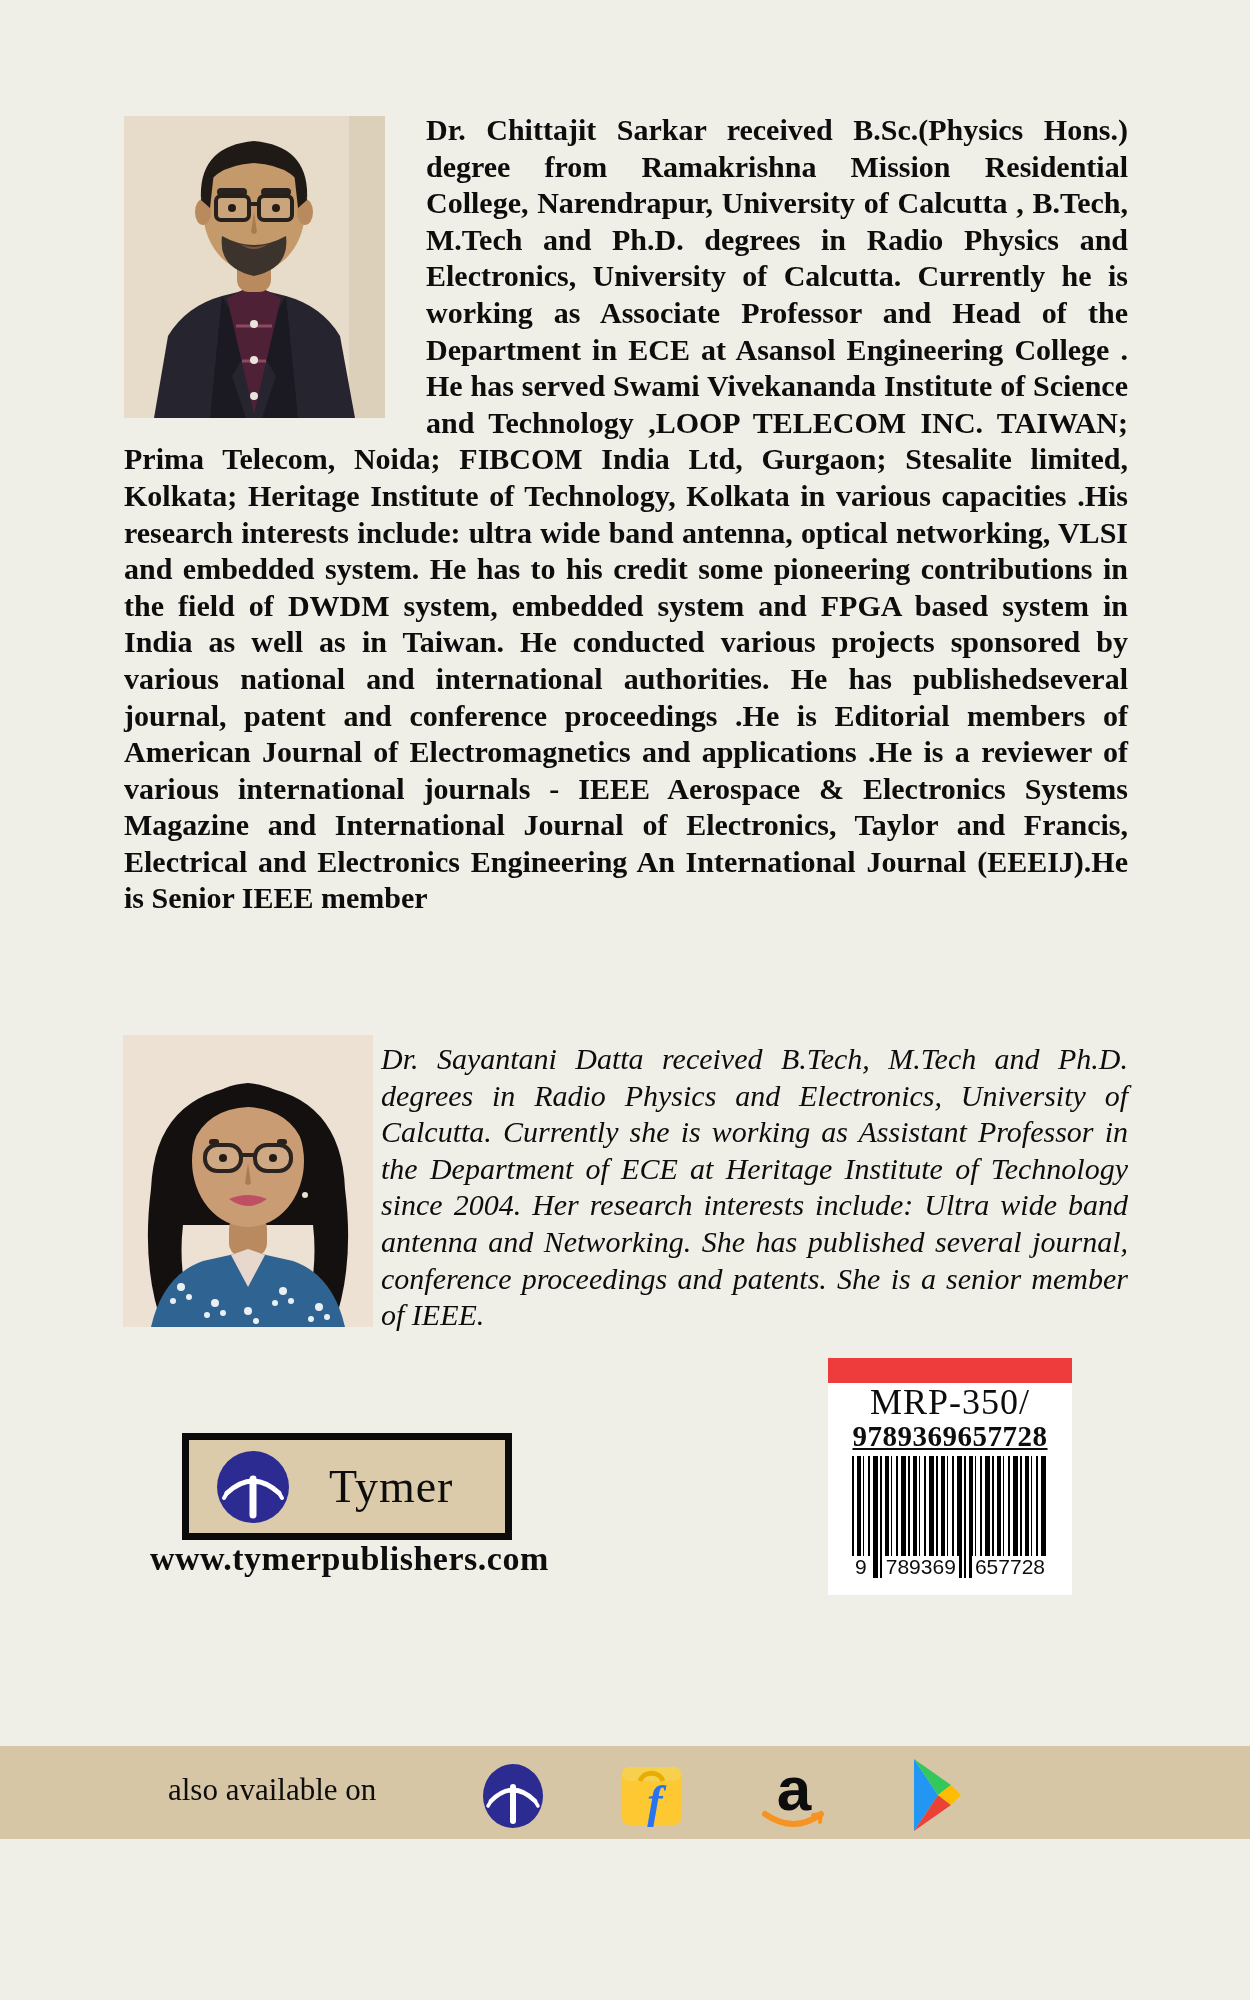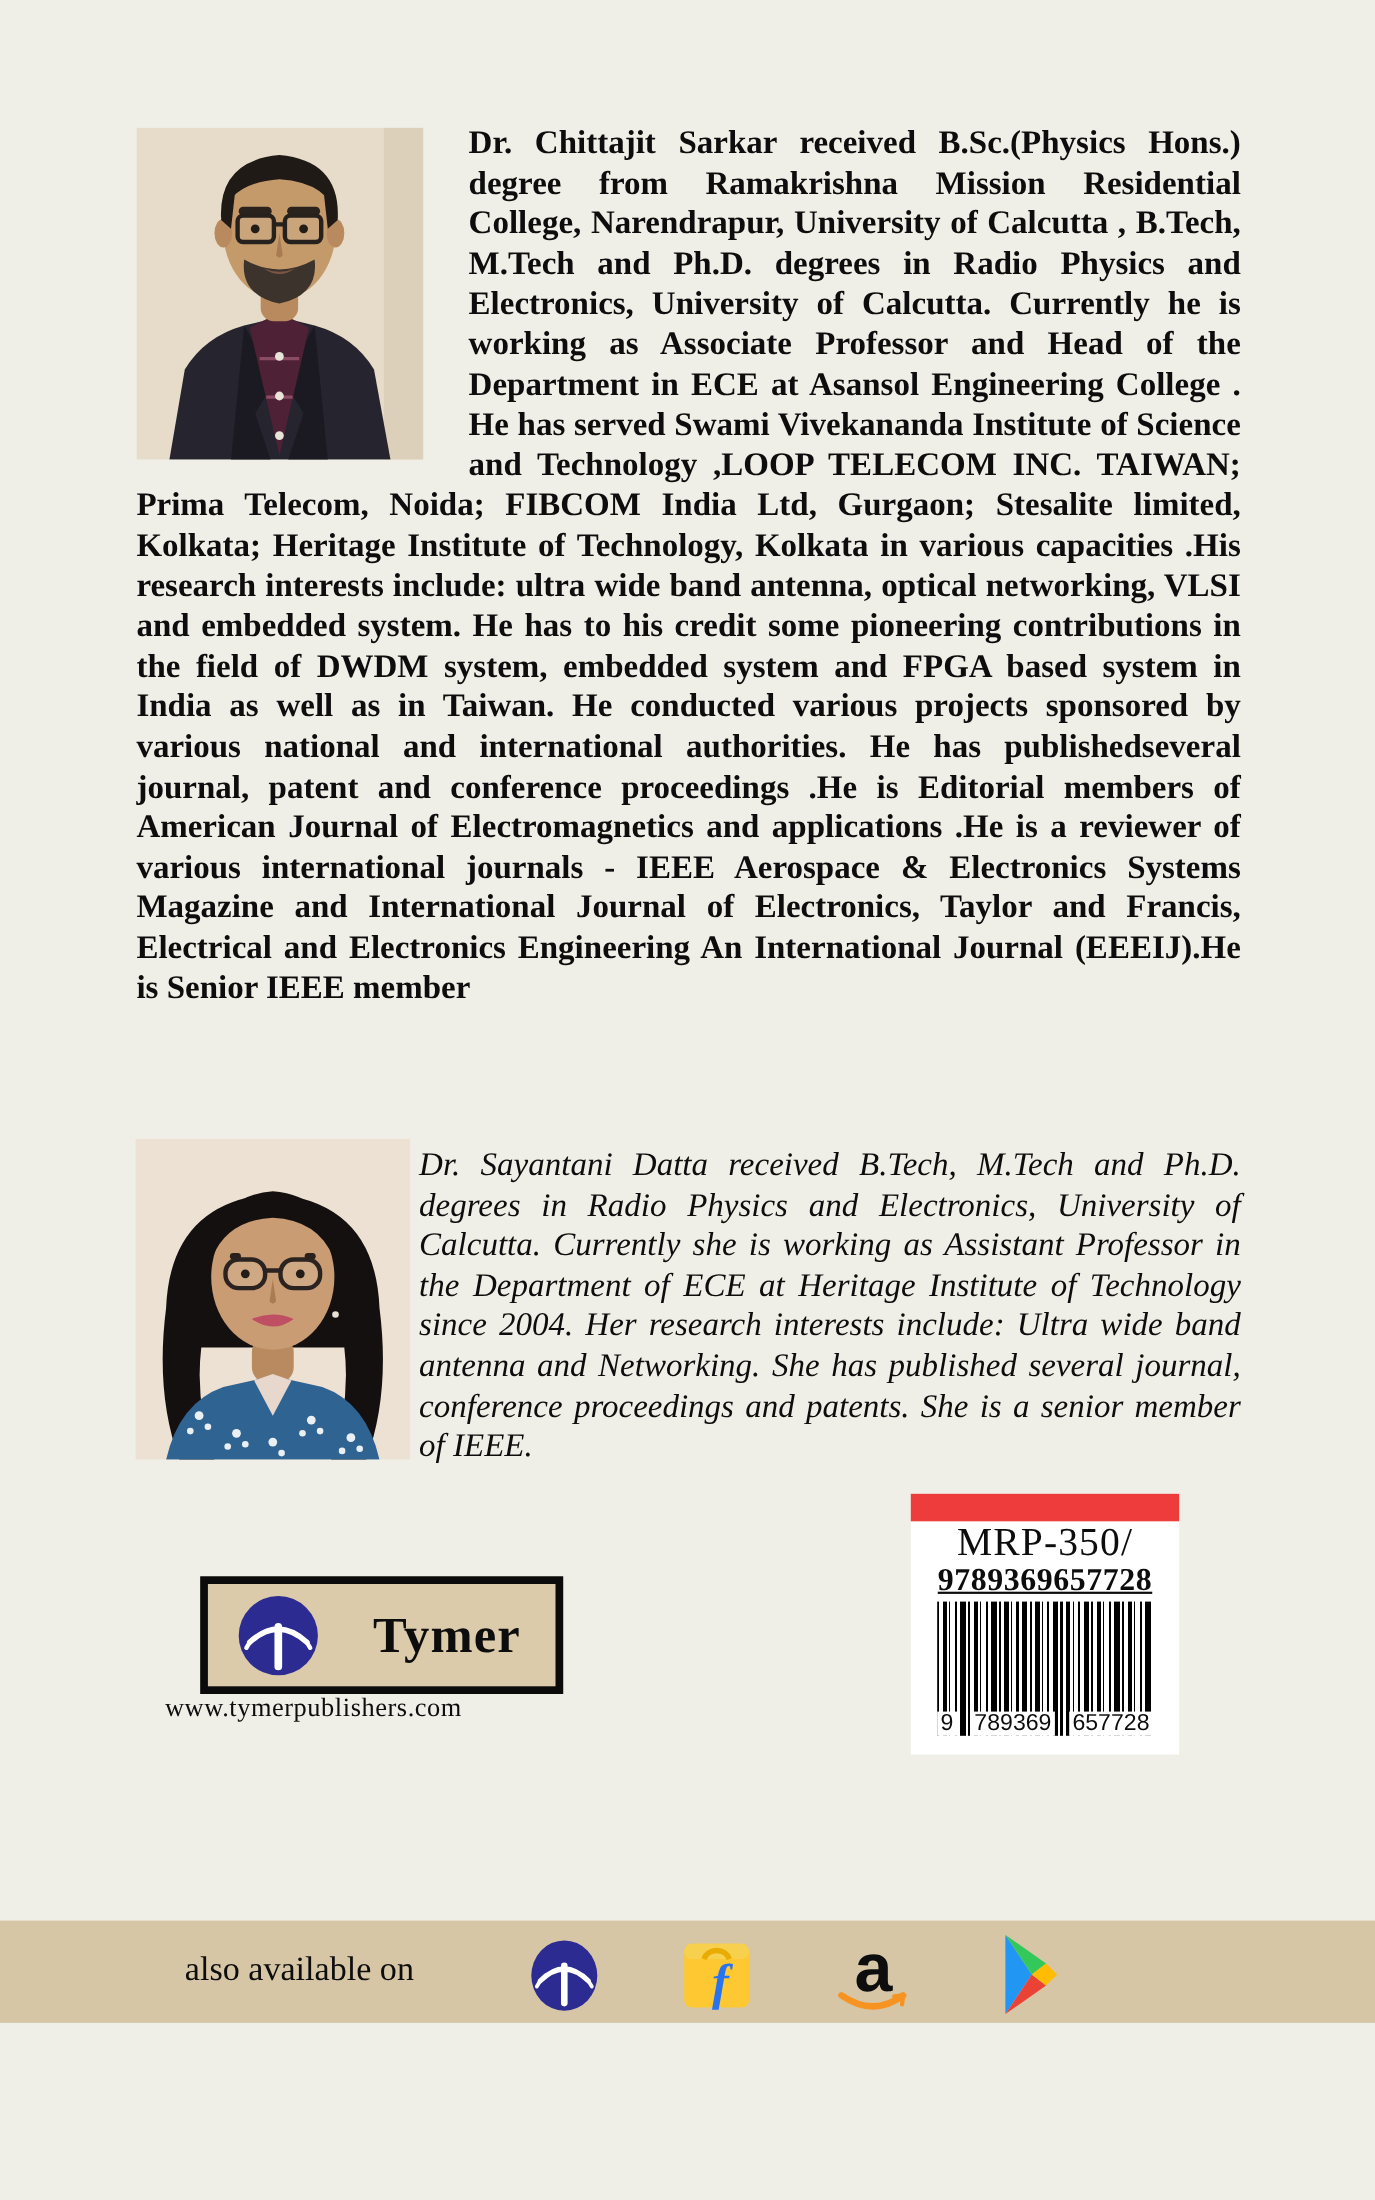--- a/index.html
+++ b/index.html
@@ -48,22 +48,22 @@
     font-family:"Liberation Sans", sans-serif;font-size:21px;line-height:22px;
   }
   .digits span{background:#ffffff;padding:0 3px;}
   
   .logo-box{
     position:absolute;left:182px;top:1433px;width:330px;height:107px;
     background:#dccbab;border:7px solid #0b0b0b;box-sizing:border-box;
     display:flex;align-items:center;
   }
   .logo-circle{margin-left:26px;line-height:0;}
-  .logo-word{font-size:46px;font-weight:bold;margin-left:48px;letter-spacing:1px;}
-  .website{position:absolute;left:150px;top:1540px;font-size:24px;letter-spacing:0.5px;}
+  .logo-word{font-size:46px;font-weight:normal;margin-left:38px;letter-spacing:1px;}
+  .website{position:absolute;left:150px;top:1540px;font-size:34px;letter-spacing:0.5px;font-weight:bold;}
   
   .band{position:absolute;left:0;top:1746px;width:1250px;height:93px;background:#d7c6a6;}
   .band-label{position:absolute;left:168px;top:26px;font-size:31px;}
   .store-icon{position:absolute;line-height:0;}
   .icon-tymer{left:482px;top:17px;}
   .icon-flipkart{left:618px;top:13px;}
   .icon-amazon{left:757px;top:14px;}
   .icon-play{left:910px;top:13px;}
 </style>
 </head>

